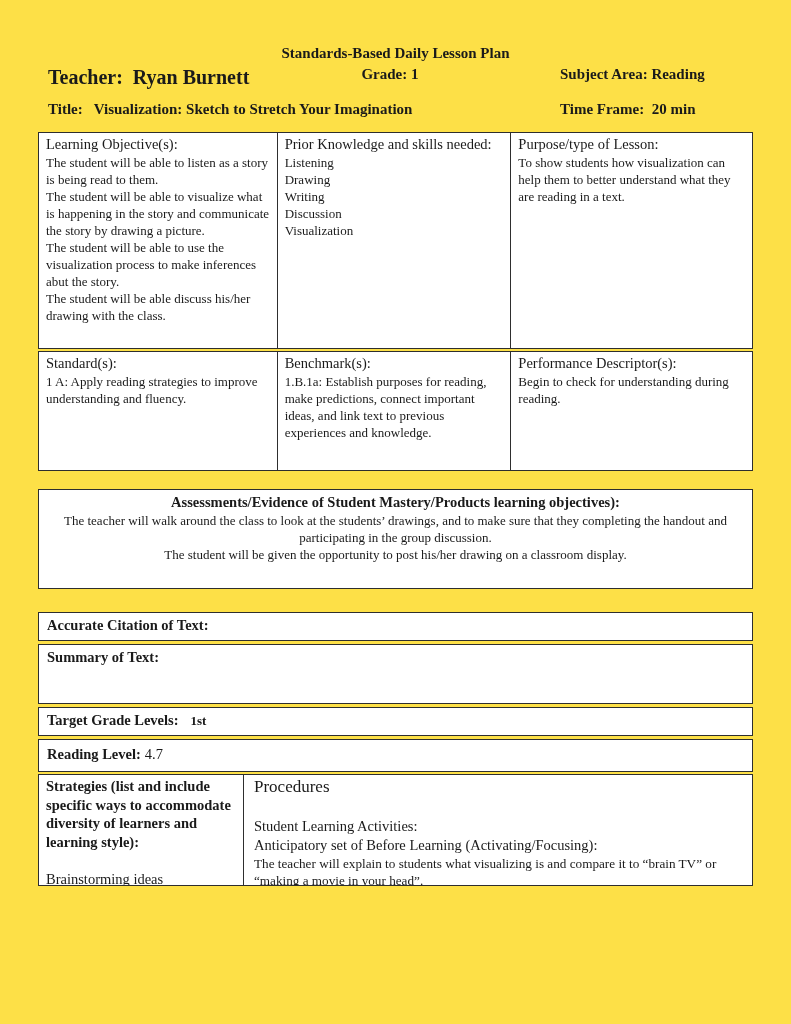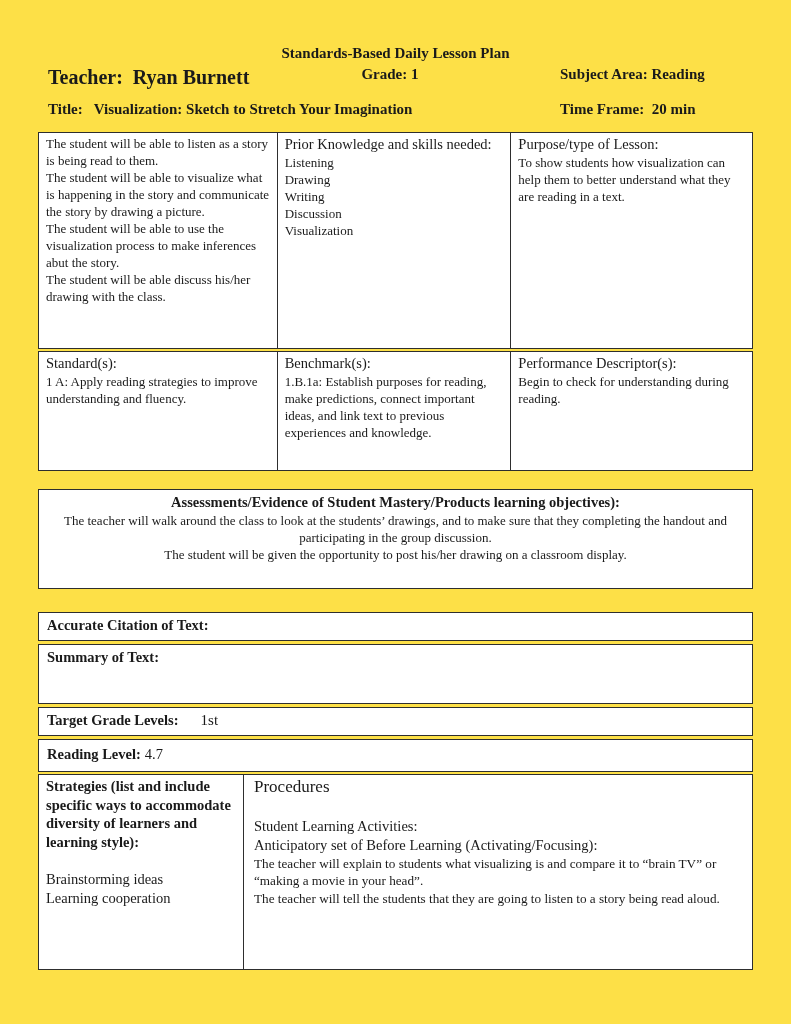--- a/index.html
+++ b/index.html
@@ -51,25 +51,25 @@
   }
   .box-assessments { top: 489px; height: 100px; text-align: center; }
   .box-assessments .box-h { font-size: 14.5px; line-height: 19px; font-weight: bold; }
   .box-assessments .cell-b { font-size: 13px; line-height: 17px; }
 
   .box-citation { top: 612px; height: 29px; }
   .box-summary  { top: 644px; height: 60px; }
   .box-target   { top: 707px; height: 29px; }
   .box-reading  { top: 739px; height: 33px; padding-top: 5px; }
   .box-label { font-size: 14.5px; font-weight: bold; }
-  .box-value { font-size: 15px; font-weight: normal; margin-left: 22px; }
+  .box-value { font-size: 13px; font-weight: bold; margin-left: 12px; }
   .box-value-tight { font-size: 14.5px; font-weight: normal; margin-left: 4px; }
 
   .row3 { top: 774px; height: 156px; }
-  .row3 .cell { height: 196px; }
+  .row3 .cell { height: 112px; }
   .s1 { width: 206px; }
   .s2 { width: 510px; margin-left: -1px; padding-left: 10px; }
   .strat-label { font-size: 14.5px; line-height: 18.5px; font-weight: bold; padding-right: 6px; }
   .strat-items { font-size: 14.5px; line-height: 18.5px; margin-top: 19px; }
   .proc-title { font-size: 17px; line-height: 19px; }
   .proc-sub { font-size: 14.5px; line-height: 19px; margin-top: 21px; }
   .proc-body { font-size: 13.2px; line-height: 17.3px; }
 </style>
 </head>
 <body>
@@ -78,20 +78,21 @@
 
   <div class="doc-title">Standards-Based Daily Lesson Plan</div>
   <div class="hdr-teacher ps">Teacher:  Ryan Burnett</div>
   <div class="hdr-grade ps">Grade: 1</div>
   <div class="hdr-subject ps">Subject Area: Reading</div>
   <div class="hdr-title ps">Title:   Visualization: Sketch to Stretch Your Imagination</div>
   <div class="hdr-time ps">Time Frame:  20 min</div>
 
   <div class="row row1">
     <div class="cell c1">
+      <div class="cell-h">Learning Objective(s):</div>
       <div class="cell-b pre">The student will be able to listen as a story is being read to them.
 The student will be able to visualize what is happening in the story and communicate the story by drawing a picture.
 The student will be able to use the visualization process to make inferences abut the story.
 The student will be able discuss his/her drawing with the class.</div>
     </div>
     <div class="cell c2">
       <div class="cell-h">Prior Knowledge and skills needed:</div>
       <div class="cell-b pre">Listening
 Drawing
 Writing

